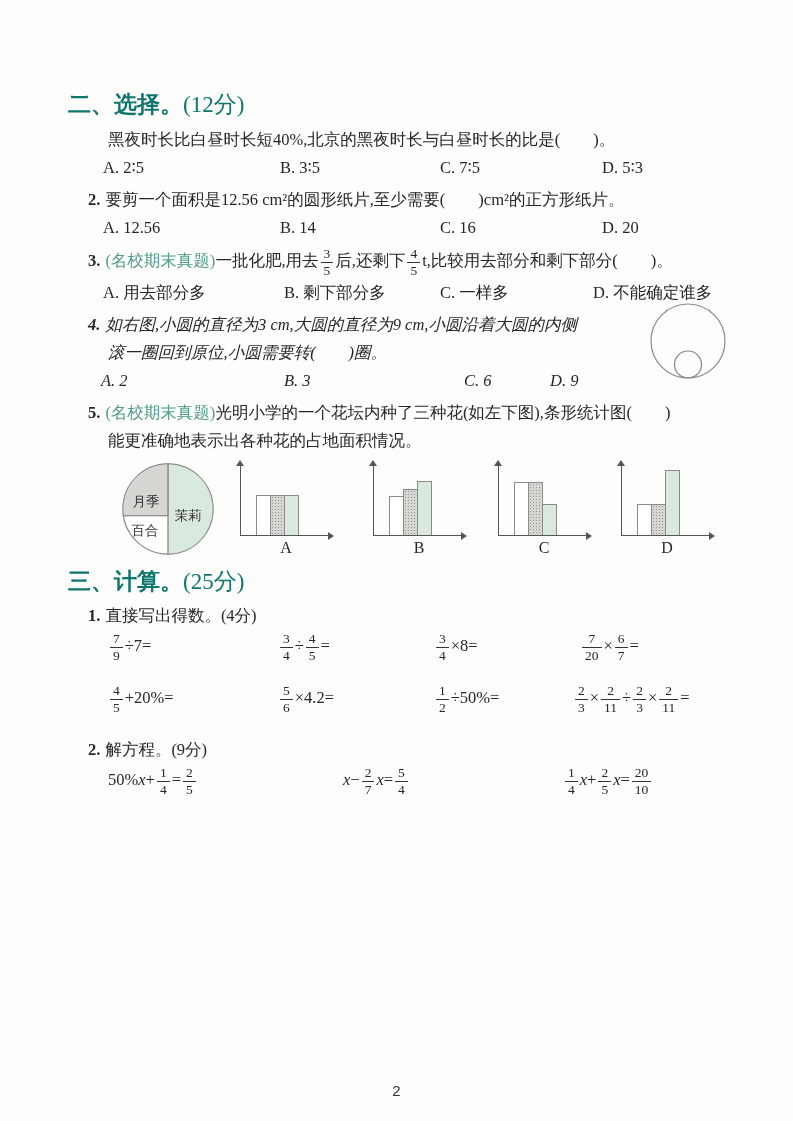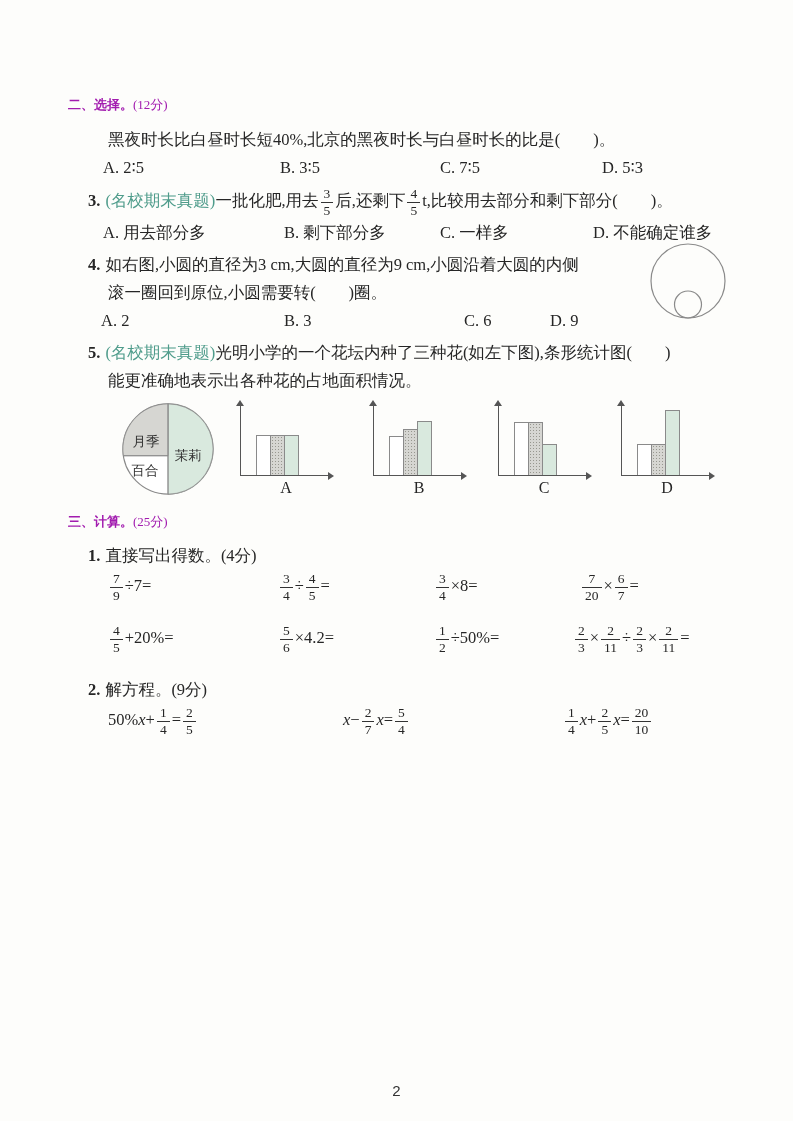--- a/index.html
+++ b/index.html
@@ -3,39 +3,39 @@
 <meta charset="utf-8">
 <style>
   html,body{margin:0;padding:0;background:#e8e8e8;}
   .page{
     position:relative;width:793px;height:1121px;margin:0 auto;
     background:#fdfdfb;color:#262626;
     font-family:"Liberation Serif","DejaVu Serif",serif;
     font-size:16.5px;line-height:28px;overflow:hidden;
   }
   .content{position:absolute;left:68px;top:92px;width:676px;}
-  .sec{margin:0 0 8px 0;font-size:13px;line-height:26px;color:#a21caf;}
+  .sec{margin:0 0 8px 0;font-size:23px;line-height:26px;color:#0f766e;}
   .sec .sec-title{font-weight:bold;}
   .sec .sec-score{font-weight:normal;}
   .q{margin:0;}
   .line{white-space:nowrap;}
   .l1{padding-left:20px;}
   .l2{padding-left:40px;}
   .qnum{font-weight:bold;margin-right:5px;}
   .tag{color:#4f9c8b;}
   .opts{position:relative;height:28px;margin:0 0 4px 0;}
   .opts span{position:absolute;top:0;white-space:nowrap;}
   .optline{padding-left:35px;}
   
   .frac{display:inline-flex;flex-direction:column;align-items:center;vertical-align:middle;margin:0 2px;line-height:1;}
   .frac .num,.frac .den{font-size:13.5px;line-height:16px;padding:0 3px;}
   .frac .den{border-top:1px solid #333;}
   .var{font-style:italic;font-family:"Liberation Serif",serif;}
   
-  .q4{position:relative;}
+  .q4{position:relative;font-style:italic;}
   .q4 .line{max-width:565px;}
   .q4fig{position:absolute;left:578px;top:-10px;}
   
   .figrow{position:relative;height:98px;margin:6px 0 10px 0;}
   .pie{position:absolute;left:52px;top:0;}
   .pie text{font-size:14px;fill:#333;}
   .chart{position:absolute;top:4px;width:88px;height:70px;
     border-left:1.4px solid #555;border-bottom:1.4px solid #555;}
   .chart::before{content:"";position:absolute;top:-9px;left:-5.4px;
     border:4px solid transparent;border-bottom:6px solid #555;}
@@ -67,20 +67,29 @@
     <div class="q">
       <div class="line l2">黑夜时长比白昼时长短40%,北京的黑夜时长与白昼时长的比是(　　)。</div>
       <div class="opts">
         <span style="left:35px">A. 2∶5</span>
         <span style="left:212px">B. 3∶5</span>
         <span style="left:372px">C. 7∶5</span>
         <span style="left:534px">D. 5∶3</span>
       </div>
     </div>
 
+    <div class="q">
+      <div class="line l1"><b class="qnum">2.</b><span>要剪一个面积是12.56 cm²的圆形纸片,至少需要(　　)cm²的正方形纸片。</span></div>
+      <div class="opts">
+        <span style="left:35px">A. 12.56</span>
+        <span style="left:212px">B. 14</span>
+        <span style="left:372px">C. 16</span>
+        <span style="left:534px">D. 20</span>
+      </div>
+    </div>
 
     <div class="q">
       <div class="line l1"><b class="qnum">3.</b><span class="tag">(名校期末真题)</span><span>一批化肥,用去<span class="frac">
               <span class="num">3</span>
               <span class="den">5</span>
             </span>后,还剩下<span class="frac">
               <span class="num">4</span>
               <span class="den">5</span>
             </span>t,比较用去部分和剩下部分(　　)。</span></div>
       <div class="opts">

